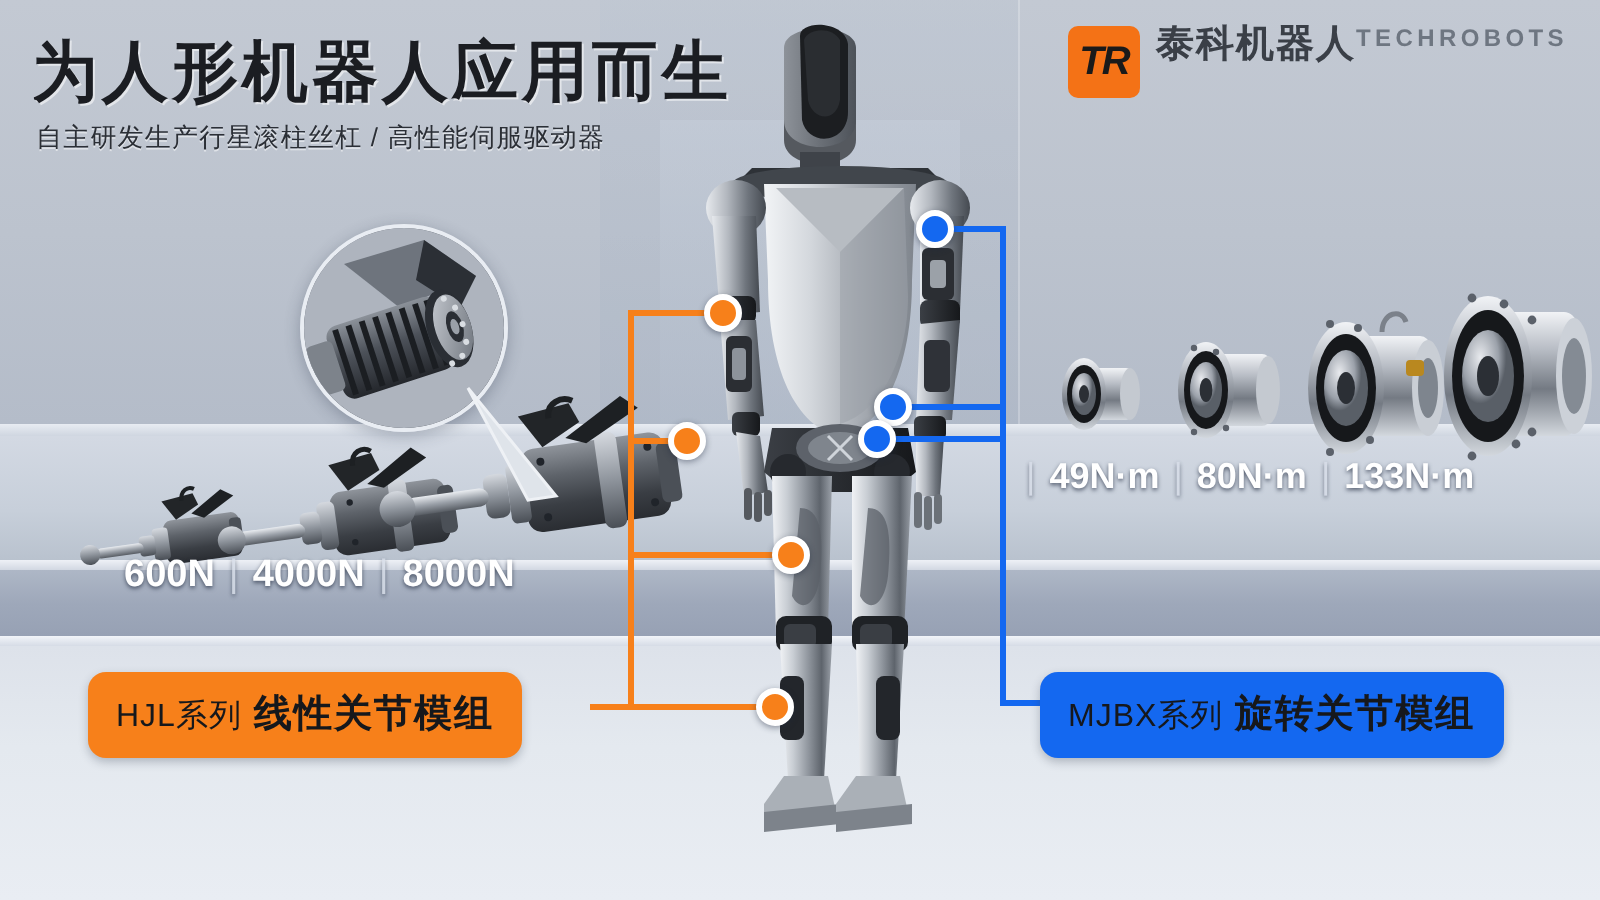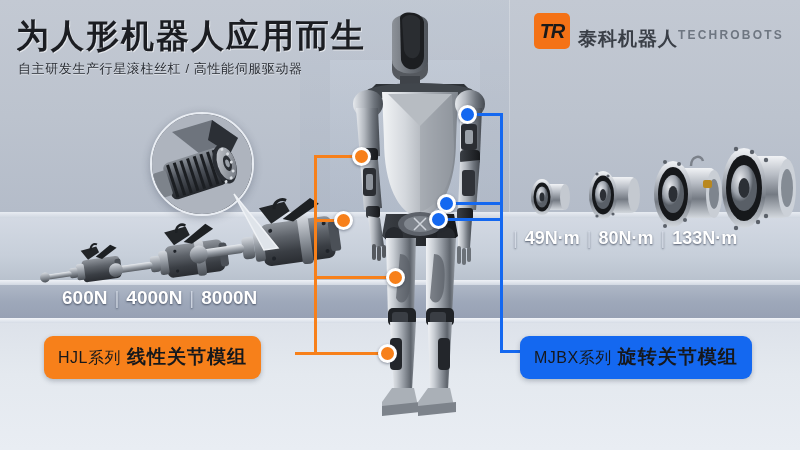--- a/index.html
+++ b/index.html
@@ -60,41 +60,41 @@
     white-space: nowrap;
   }
   .subtitle {
     position: absolute; left: 18px; top: 60px;
     font-size: 13px; color: #2b2f36; letter-spacing: .6px;
     text-shadow: 0 1px 0 rgba(255,255,255,.5);
     white-space: nowrap;
   }
 
   
-  .logo { position: absolute; right: 16px; top: 13px; display: flex; align-items: flex-end; gap: 8px; }
+  .logo { position: absolute; right: 16px; top: 13px; display: flex; align-items: flex-start; gap: 8px; }
   .logo-mark {
     width: 36px; height: 36px; border-radius: 5px;
     background: #f47216;
     display: flex; align-items: center; justify-content: center;
     font-weight: 700; font-style: italic; font-size: 20px; color: #1a1a1a;
     letter-spacing: -1px;
   }
   .logo-text { display: flex; flex-direction: row; line-height: 1.05; }
   .logo-cn { font-size: 19px; font-weight: 700; color: #3a3f47; letter-spacing: 1px; }
   .logo-en { font-size: 12px; font-weight: 700; color: #6e7681; letter-spacing: 2.2px; }
 
   
   .valrow {
     position: absolute; display: flex; align-items: center;
     font-size: 19px; font-weight: 700; color: #ffffff;
     text-shadow: 0 1px 2px rgba(40,50,70,.75);
     white-space: nowrap;
   }
   .valrow .sep { color: #d7dde8; font-weight: 400; margin: 0 7px; opacity: .8; }
-  #left-values  { left: 62px;  top: 287px; justify-content: center; }
+  #left-values  { left: 62px;  top: 277px; justify-content: center; }
   #right-values { left: 506px; top: 228px; font-size: 18px; }
 
   
   .pill {
     position: absolute; display: flex; align-items: baseline; gap: 6px;
     padding: 8px 14px 9px; border-radius: 9px;
     font-size: 18px; color: #16181c; white-space: nowrap;
     box-shadow: 0 2px 5px rgba(40,50,70,.28);
   }
   .pill .code { font-size: 16px; font-weight: 500; letter-spacing: .5px; }

